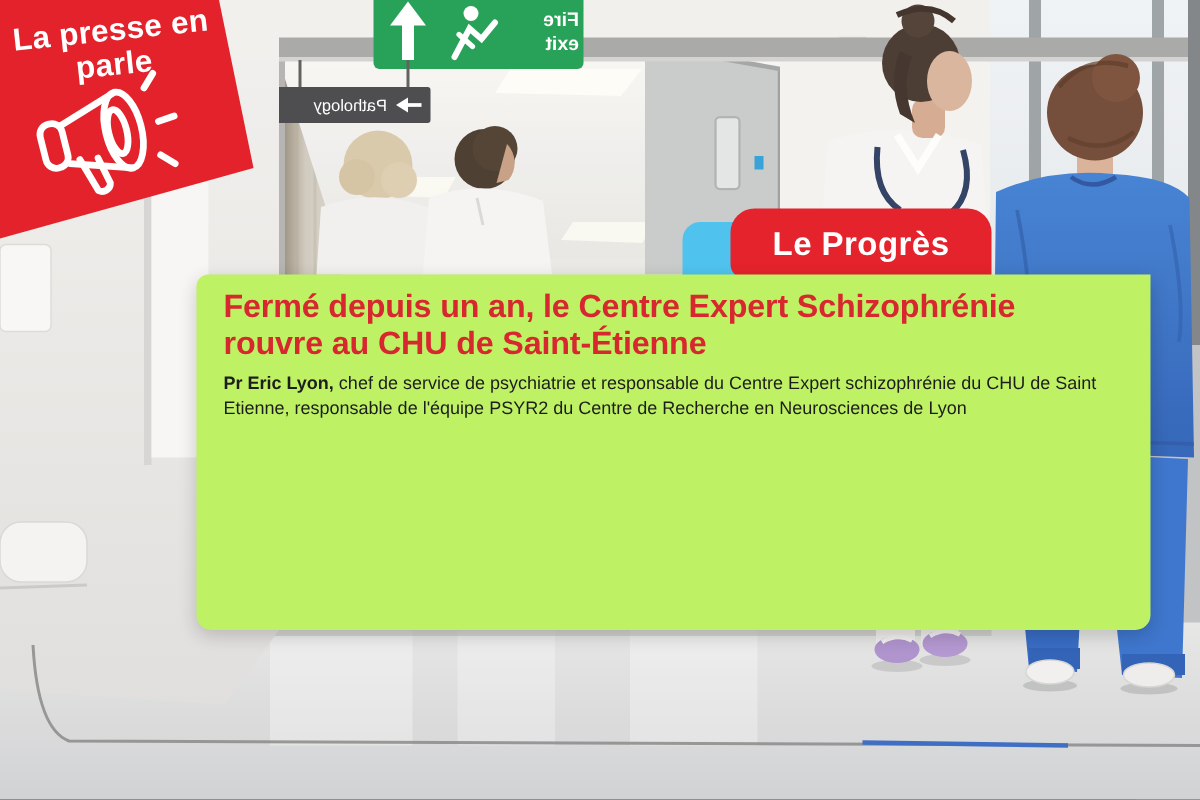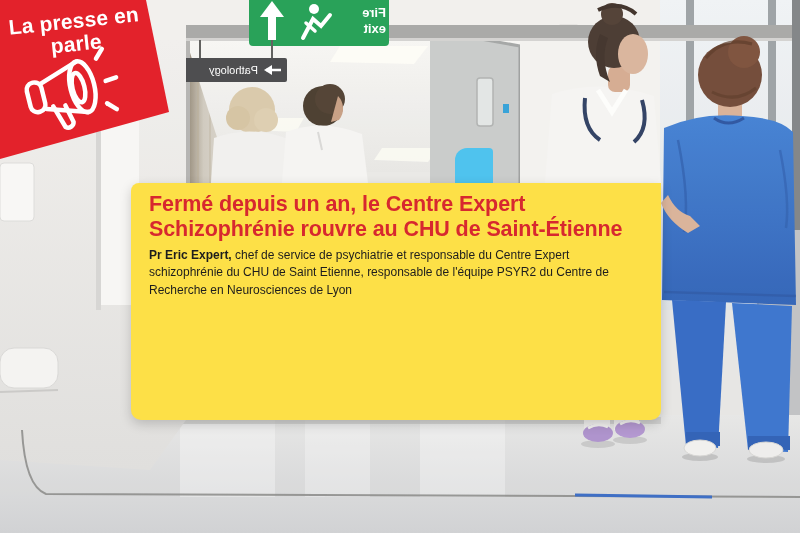--- a/index.html
+++ b/index.html
@@ -23,22 +23,22 @@
   }
   
   .tab{
     position:absolute;left:487px;top:139px;width:174px;height:47px;
     background:#e4232c;border-radius:16px 16px 0 10px;z-index:2;
     display:flex;align-items:center;justify-content:center;
   }
   .tab span{color:#fff;font-weight:bold;font-size:22px;letter-spacing:.3px;}
   
   .card{
-    position:absolute;left:131px;top:183px;width:530px;height:237px;
-    background:#fde047;border-radius:8px 0 10px 10px;z-index:2;
+    position:absolute;left:131px;top:183px;width:636px;height:237px;
+    background:#bef264;border-radius:8px 0 10px 10px;z-index:2;
     box-shadow:0 4px 12px rgba(0,0,0,.18);
     padding:9px 18px 8px 18px;box-sizing:border-box;overflow:hidden;
   }
   .card h1{
     margin:0 0 5px 0;color:#d7282f;font-size:21.5px;line-height:1.16;
     font-weight:bold;letter-spacing:-.1px;
   }
   .card .quote{
     margin:0 0 10px 0;color:#2c2c2c;font-size:18px;line-height:1.45;
     text-align:justify;
@@ -242,19 +242,22 @@
       <path d="M88,40 L99,39"></path>
       <path d="M84,62 L92,70"></path>
     </g>
   </svg>
   <div class="badge-text">
     <span>La presse en</span><br>
     <span>parle</span>
   </div>
 
   <div class="accent-blue"></div>
+  <div class="tab">
+    <span>Le Progrès</span>
+  </div>
 
   <div class="card">
     <h1>Fermé depuis un an, le Centre Expert Schizophrénie rouvre au CHU de Saint-Étienne</h1>
-    <p class="attr"><strong>Pr Eric Expert,</strong><span> chef de service de psychiatrie et responsable du Centre Expert schizophrénie du CHU de Saint Etienne, responsable de l'équipe PSYR2 du Centre de Recherche en Neurosciences de Lyon</span></p>
+    <p class="attr"><strong>Pr Eric Lyon,</strong><span> chef de service de psychiatrie et responsable du Centre Expert schizophrénie du CHU de Saint Etienne, responsable de l'équipe PSYR2 du Centre de Recherche en Neurosciences de Lyon</span></p>
   </div>
 
 </div>
 
 </body></html>

